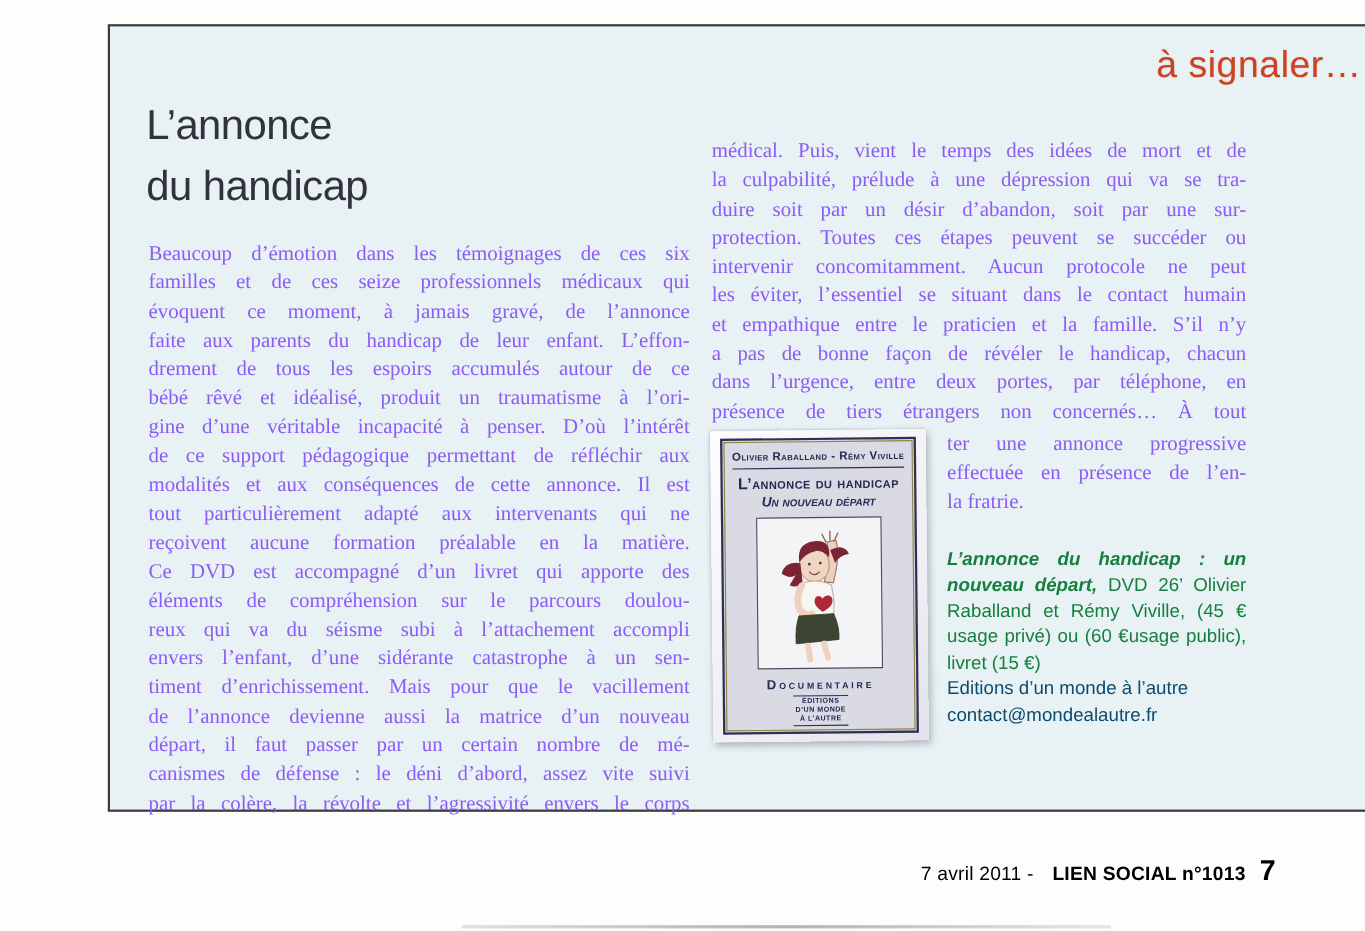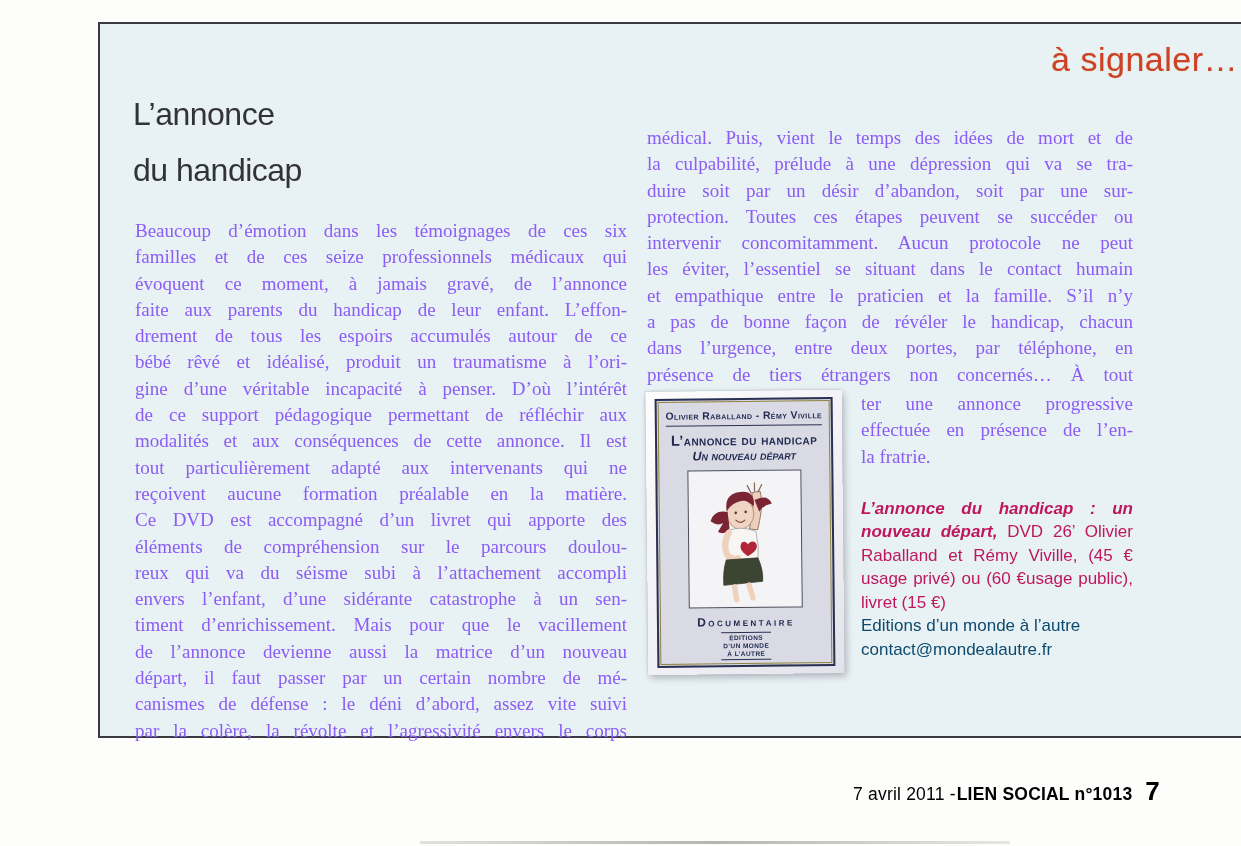--- a/index.html
+++ b/index.html
@@ -6,21 +6,21 @@
   html,body { width:1241px; height:846px; background:#fdfdfc; overflow:hidden;
     font-family:"Liberation Sans", sans-serif; position:relative; }
 
   .page-box { position:absolute; left:98px; top:22px; width:1180px; height:716px;
     background:var(--box_bg,#e8f1f4); border:2px solid #3a3a40; }
 
   .signaler { position:absolute; top:16px; right:38px; font-size:34px;
     color:var(--accent,#cc4127); letter-spacing:.5px;
     text-shadow:0 0 1px rgba(225,150,40,.55); }
 
-  .title { position:absolute; left:33px; top:62px; font-size:32px; line-height:56px;
+  .title { position:absolute; left:33px; top:62px; font-size:38px; line-height:56px;
     color:#32323c; letter-spacing:-.5px; }
 
   .col-left  { position:absolute; left:35px;  top:174px; width:492px;margin-top:20px; }
   .col-right { position:absolute; left:547px; top:101px; width:486px; }
 
   .ln { font-family:"Liberation Serif", serif; font-size:19px; line-height:26.3px;
     color:#8b5cf6; text-align:justify; text-align-last:justify; }
   .ln.last { text-align-last:left; }
 
   .row { display:flex; margin-top:3px; }
@@ -42,28 +42,28 @@
   .dvd-art { width:114px; height:138px; border:1px solid #4a4a58; background:#f4f3f6;
     margin-top:7px; display:flex; align-items:center; justify-content:center; }
   .dvd-genre { font-size:12px; font-weight:bold; font-variant:small-caps;
     letter-spacing:2.5px; margin-top:7px; }
   .dvd-pub { font-size:6.5px; line-height:8px; margin-top:3px; font-weight:bold;
     letter-spacing:.4px; text-transform:uppercase;
     border-top:1px solid #2b3055; border-bottom:1px solid #2b3055; padding:1px 2px; }
 
   .right-stack { flex:1; padding-left:18px; }
 
-  .caption { margin-top:27px; font-size:17px; line-height:23.5px; color:#be185d;
+  .caption { margin-top:27px; font-size:17px; line-height:23.5px; color:#15803d;
     text-align:justify; }
   .caption-lead { font-weight:bold; font-style:italic; }
   .caption-line { font-size:17px; line-height:23.5px; color:#0c4a6e; }
 
   .footer { position:absolute; right:81px; top:776px; display:flex;
     align-items:baseline; color:#000000; font-size:17.5px; letter-spacing:.2px; }
-  .f-journal { font-weight:bold; margin-left:1px; }
+  .f-journal { font-weight:bold; margin-left:17px; }
   .f-page { font-weight:bold; font-size:26px; margin-left:13px; }
 
   .scan-smudge { position:absolute; left:420px; top:841px; width:590px; height:3px;
     background:linear-gradient(90deg, rgba(140,140,140,.25), rgba(90,95,90,.45), rgba(140,140,140,.2)); }
 </style>
 </head>
 <body>
 
 <div class="page-box">
 

